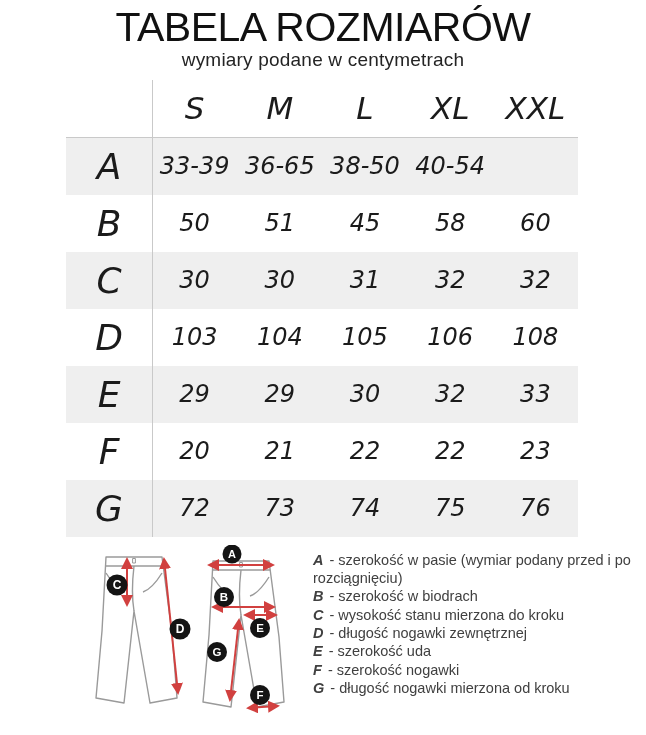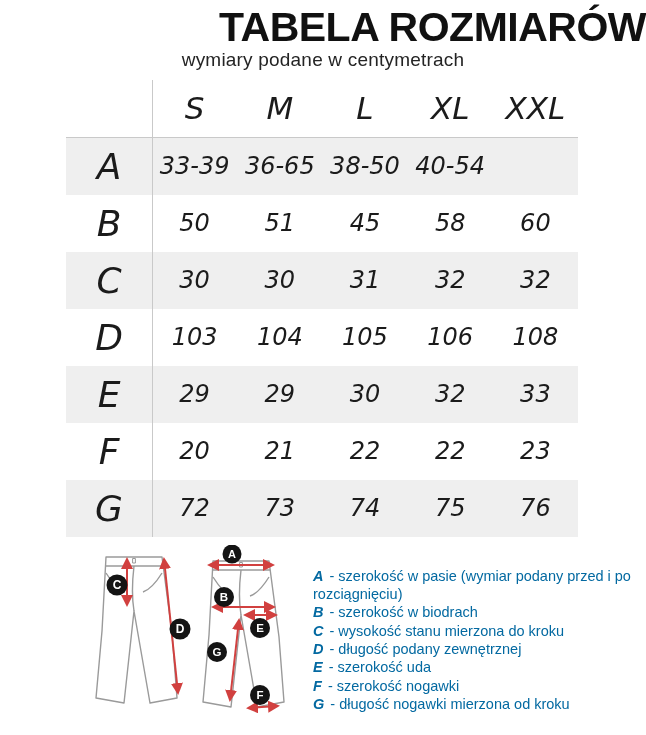--- a/index.html
+++ b/index.html
@@ -4,22 +4,22 @@
 <style>
   html,body{margin:0;padding:0;}
   body{
     width:646px;height:735px;background:#ffffff;overflow:hidden;
     font-family:"Liberation Sans", sans-serif;color:#1b1b1b;
   }
   .page{position:relative;width:646px;height:735px;}
 
   
   .title{
-    margin:6px 0 0 0;text-align:right;
-    font-size:41px;font-weight:700;letter-spacing:-0.5px;line-height:1.05;
+    margin:6px 0 0 0;text-align:center;
+    font-size:41px;font-weight:400;letter-spacing:-0.5px;line-height:1.05;
     color:#111;font-family:"Liberation Sans", sans-serif;
   }
   .subtitle{
     text-align:center;font-size:19px;font-weight:300;letter-spacing:0.2px;
     color:#242424;line-height:1.1;margin-top:1px;
   }
 
   
   .size-table{
     position:relative;margin:9px 0 0 66px;width:512px;
@@ -36,22 +36,22 @@
   .tbody{border-top:1px solid #c9c9c9;}
   .cell{white-space:nowrap;}
   .cell.head{font-size:31px;font-weight:500;}
   .cell.label{font-size:36px;font-weight:400;}
   .cell.value{font-size:24px;font-weight:400;}
 
   
   .bottom{display:flex;align-items:flex-start;margin:8px 0 0 84px;}
   .diagrams{flex:0 0 auto;}
   .legend{
-    list-style:none;margin:22px 0 0 4px;padding:0;width:352px;
-    font-size:14.5px;line-height:1.26;color:#0369a1;
+    list-style:none;margin:6px 0 0 4px;padding:0;width:352px;
+    font-size:14.5px;line-height:1.26;color:#404040;
   }
   .legend li{margin:0;}
   .legend b{font-style:italic;font-weight:700;margin-right:2px;}
 </style>
 </head>
 <body>
 
 <div class="page">
 
   <h1 class="title">TABELA ROZMIARÓW</h1>
@@ -195,20 +195,20 @@
           <circle cx="176" cy="150" r="10" fill="#141414"></circle>
           <text x="176" y="150" text-anchor="middle" dominant-baseline="central" font-size="11.5" font-weight="bold" fill="#ffffff" font-family="Liberation Sans, sans-serif">F</text>
         </g>
       </svg>
     </div>
 
     <ul class="legend" id="legend-list">
         <li><b>A</b> <span>- szerokość w pasie (wymiar podany przed i po rozciągnięciu)</span></li>
         <li><b>B</b> <span>- szerokość w biodrach</span></li>
         <li><b>C</b> <span>- wysokość stanu mierzona do kroku</span></li>
-        <li><b>D</b> <span>- długość podany zewnętrznej</span></li>
+        <li><b>D</b> <span>- długość nogawki zewnętrznej</span></li>
         <li><b>E</b> <span>- szerokość uda</span></li>
         <li><b>F</b> <span>- szerokość nogawki</span></li>
         <li><b>G</b> <span>- długość nogawki mierzona od kroku</span></li>
       </ul>
   </div>
 
 </div>
 
 </body></html>

